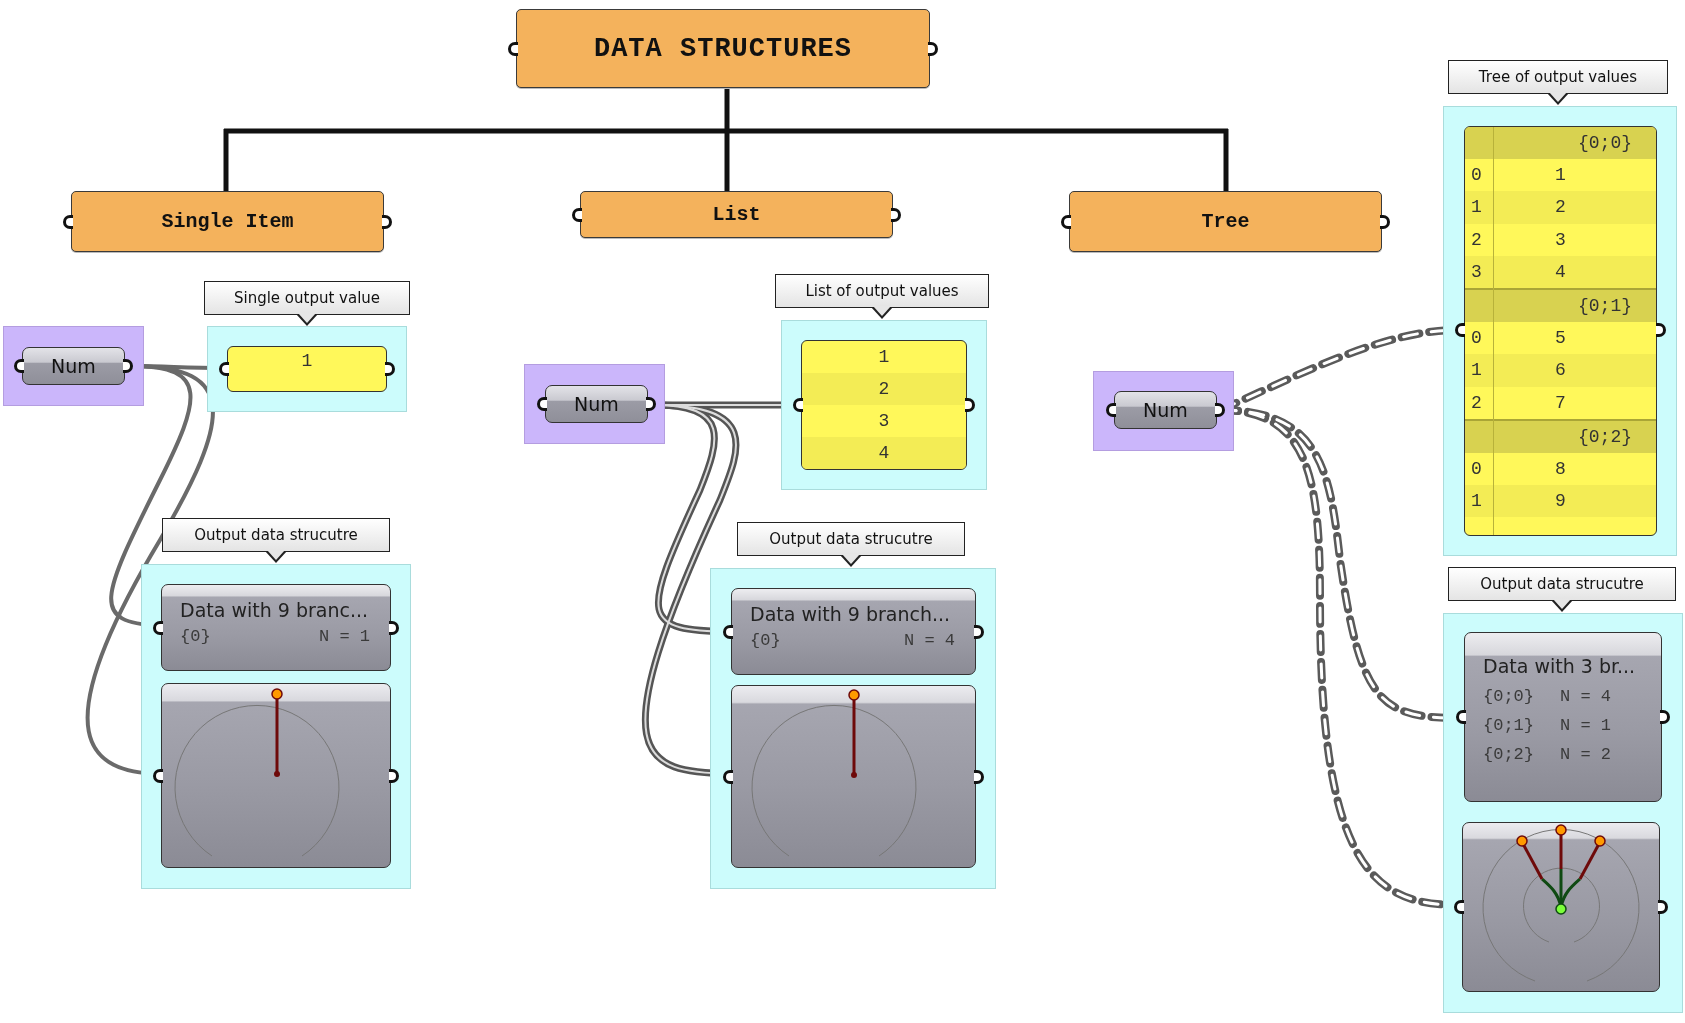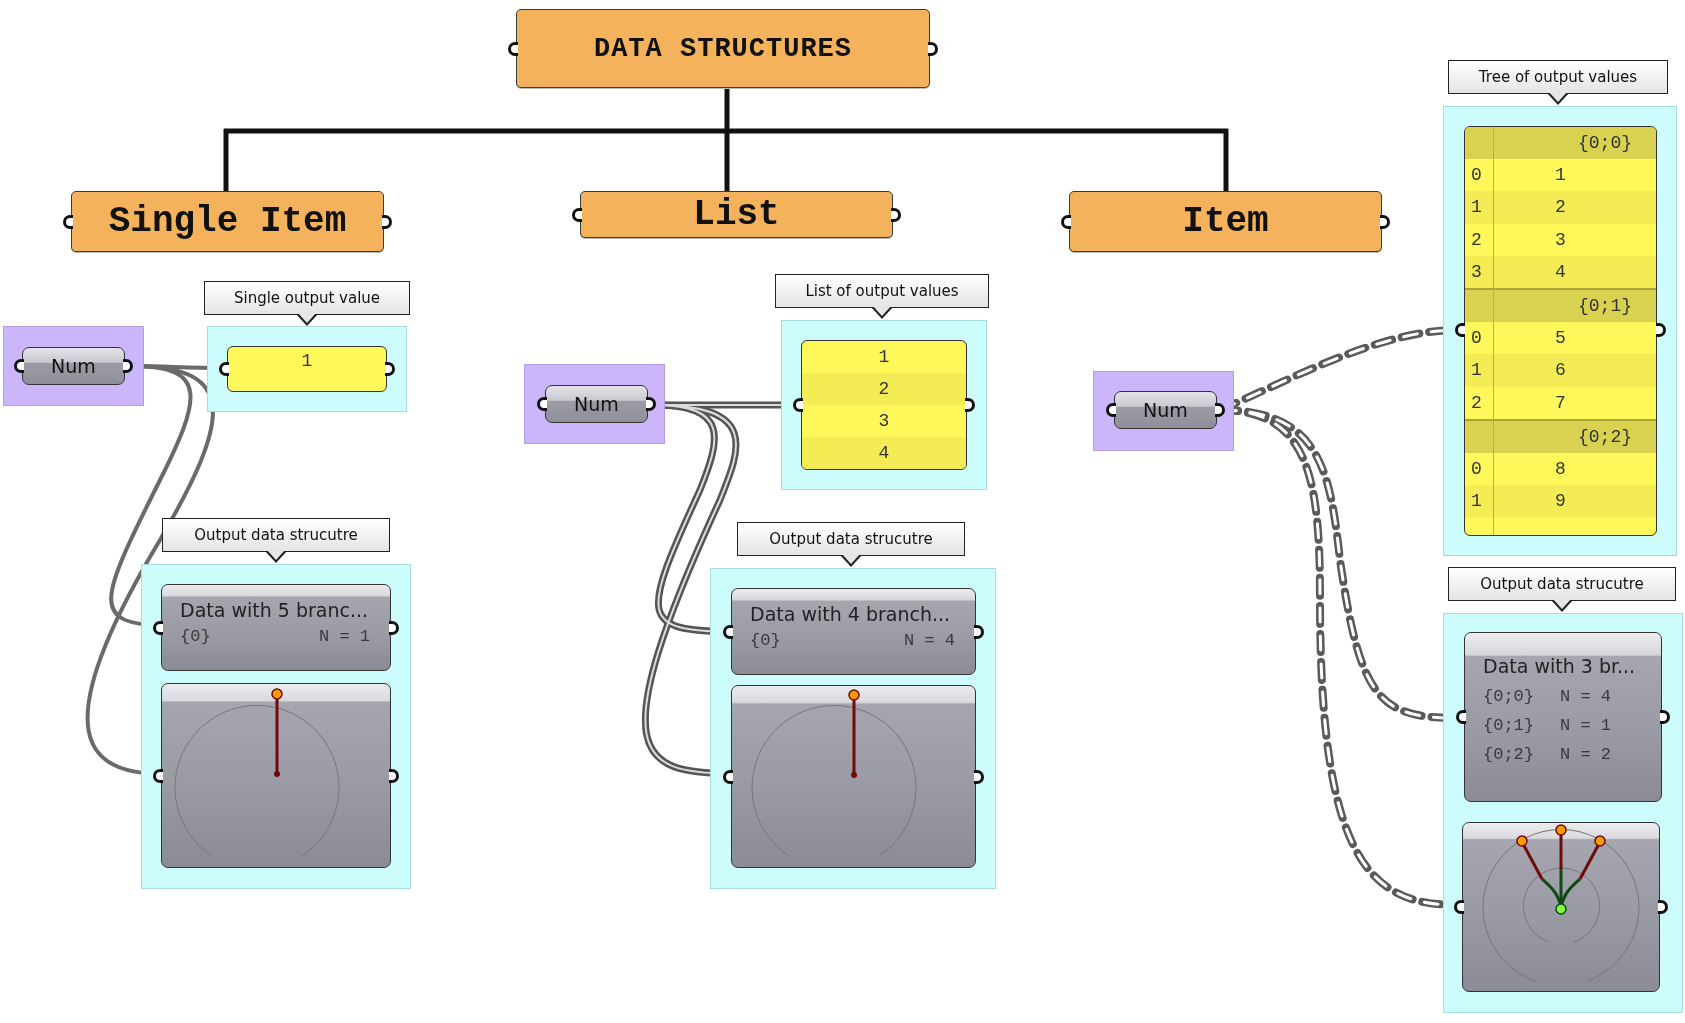--- a/index.html
+++ b/index.html
@@ -4,21 +4,21 @@
 <style>
   html, body { margin:0; padding:0; background:#ffffff; }
   body { width:1685px; height:1023px; position:relative; overflow:hidden; font-family:"DejaVu Sans", sans-serif; }
   #wires { position:absolute; left:0; top:0; width:1685px; height:1023px; pointer-events:none; }
   .abs { position:absolute; box-sizing:border-box; }
 
   
   .hdr { background:#f4b25c; border:1.5px solid #3a3a3a; border-radius:5px; display:flex; align-items:center; justify-content:center;
          font-family:"Liberation Mono", monospace; font-weight:bold; color:#111; box-shadow:0 1px 0 #bbb; }
   .hdr.big { font-size:27px; letter-spacing:1px; }
-  .hdr.mid { font-size:36px; }
+  .hdr.mid { font-size:20px; }
   .grip { position:absolute; width:10px; height:14px; border:3px solid #111; background:#fff; top:50%; transform:translateY(-50%); box-sizing:border-box; }
   .grip.l { left:-9px; border-right:none; border-radius:8px 0 0 8px; }
   .grip.r { right:-9px; border-left:none; border-radius:0 8px 8px 0; }
 
   
   .grp-purple { background:#cbb6fb; border:1.5px solid #b49de0; }
   .grp-cyan { background:#ccfcfc; border:1.5px solid #a9dcdc; }
 
   
   .num { background:linear-gradient(#e3e3e8 0%, #c9c9d0 40%, #9c9ca6 41%, #8f8f99 100%); border:1.5px solid #333; border-radius:7px;
@@ -111,21 +111,21 @@
   <span>Single Item</span>
   <span class="grip r"></span>
 </div>
 <div class="abs hdr mid" style="left:580px;top:191px;width:313px;height:47px;">
   <span class="grip l"></span>
   <span>List</span>
   <span class="grip r"></span>
 </div>
 <div class="abs hdr mid" style="left:1069px;top:191px;width:313px;height:61px;">
   <span class="grip l"></span>
-  <span>Item</span>
+  <span>Tree</span>
   <span class="grip r"></span>
 </div>
 
 <div class="abs grp-purple" style="left:3px;top:326px;width:141px;height:80px;"></div>
 <div class="abs num" style="left:22px;top:347px;width:103px;height:38px;">
   <span class="grip l"></span>
   <span>Num</span>
   <span class="grip r"></span>
 </div>
 
@@ -140,21 +140,21 @@
     </div>
   <span class="grip r"></span>
 </div>
 
 <div class="abs callout" style="left:162px;top:518px;width:228px;height:34px;">
   <span>Output data strucutre</span>
 </div>
 <div class="abs grp-cyan" style="left:141px;top:564px;width:270px;height:325px;"></div>
 <div class="abs viewer" style="left:161px;top:584px;width:230px;height:87px;">
   <span class="grip l"></span>
-  <div class="ttl" style="padding-top:14px;">Data with 5 branc...</div>
+  <div class="ttl" style="padding-top:14px;">Data with 9 branc...</div>
   <div class="ln" style="margin-top:6px;">
       <span>{0}</span>
       <span>N = 1</span>
     </div>
   <span class="grip r"></span>
 </div>
 <div class="abs plot" style="left:161px;top:683px;width:230px;height:185px;overflow:visible;">
   <span class="grip l"></span>
   <svg width="230" height="185">
     <path d="M 50 172 A 82 82 0 1 1 140 172" fill="none" stroke="#777" stroke-width="1"></path>
@@ -192,21 +192,21 @@
     </div>
   <span class="grip r"></span>
 </div>
 
 <div class="abs callout" style="left:737px;top:522px;width:228px;height:34px;">
   <span>Output data strucutre</span>
 </div>
 <div class="abs grp-cyan" style="left:710px;top:568px;width:286px;height:321px;"></div>
 <div class="abs viewer" style="left:731px;top:588px;width:245px;height:87px;">
   <span class="grip l"></span>
-  <div class="ttl" style="padding-top:14px;">Data with 4 branch...</div>
+  <div class="ttl" style="padding-top:14px;">Data with 9 branch...</div>
   <div class="ln" style="margin-top:6px;">
       <span>{0}</span>
       <span>N = 4</span>
     </div>
   <span class="grip r"></span>
 </div>
 <div class="abs plot" style="left:731px;top:685px;width:245px;height:183px;overflow:visible;">
   <span class="grip l"></span>
   <svg width="245" height="183">
     <path d="M 57 170 A 82 82 0 1 1 147 170" fill="none" stroke="#777" stroke-width="1"></path>

